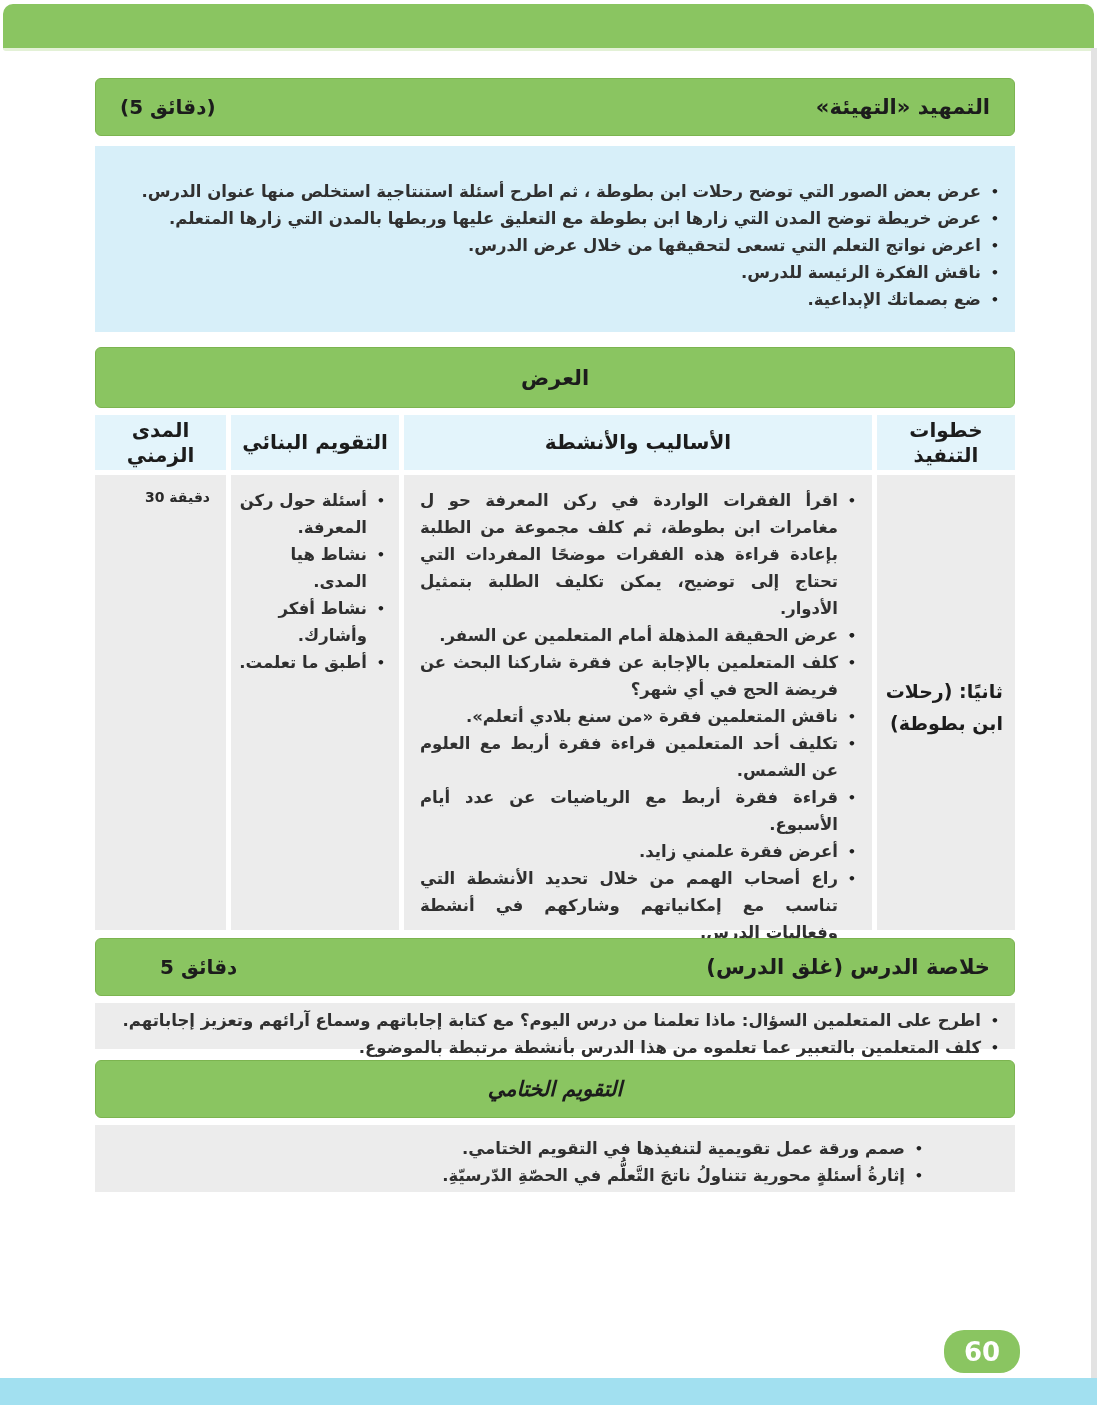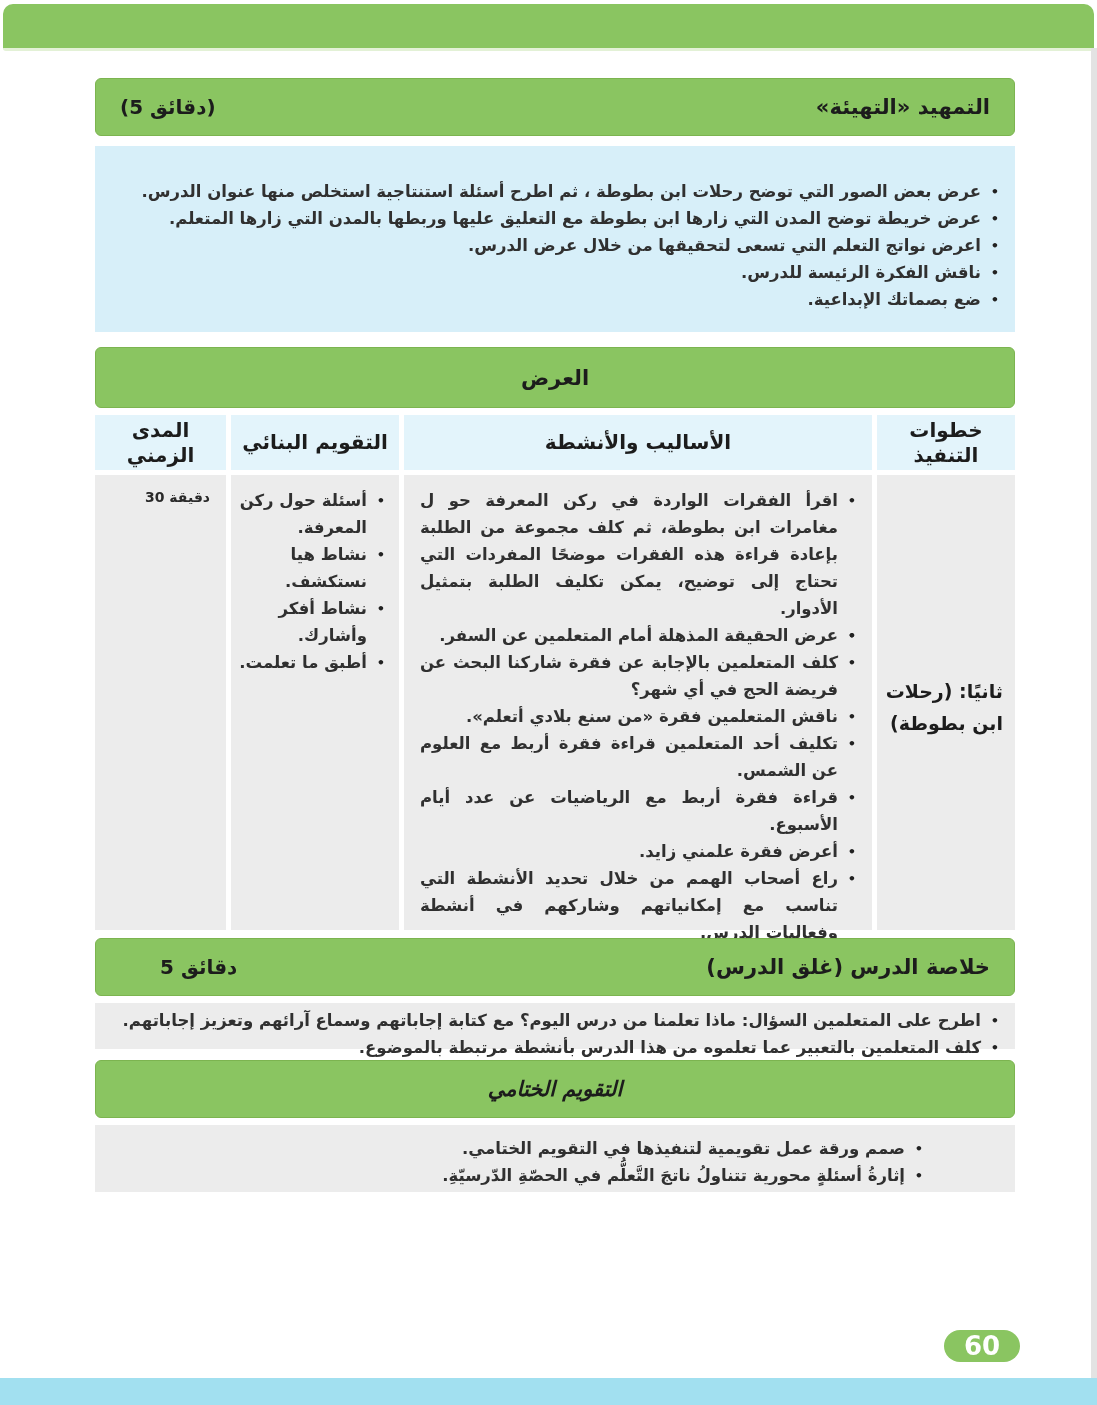--- a/index.html
+++ b/index.html
@@ -43,21 +43,21 @@
   .bcell{background:#ECECEC;box-sizing:border-box;}
   .steps-cell{padding:200px 12px 0 6px;font-weight:bold;font-size:19px;line-height:1.7;color:#1c1c1c;}
   .acts{padding:12px 14px 0 16px;}
   .acts li{text-align:justify;line-height:26px;}
   .acts .blt{line-height:26px;}
   .assess{padding:12px 12px 0 6px;}
   .assess li{line-height:26px;}
   .dur-cell{padding:14px 16px 0 6px;font-size:14px;font-weight:bold;color:#2a2a2a;}
 
   
-  .badge{position:absolute;top:1330px;left:944px;width:76px;height:32px;background:#8AC561;
+  .badge{position:absolute;top:1330px;left:944px;width:76px;height:43px;background:#8AC561;
     border-radius:20px;display:flex;align-items:center;justify-content:center;
     color:#ffffff;font-size:26px;font-weight:bold;}
   .num{direction:ltr;unicode-bidi:embed;text-align:right;}
 </style>
 </head>
 <body>
 
 <div class="page">
 
   <div class="top-bar"></div>
@@ -101,21 +101,21 @@
         <li><span class="blt">•</span><span>تكليف أحد المتعلمين قراءة فقرة أربط مع العلوم عن الشمس.</span></li>
         <li><span class="blt">•</span><span>قراءة فقرة أربط مع الرياضيات عن عدد أيام الأسبوع.</span></li>
         <li><span class="blt">•</span><span>أعرض فقرة علمني زايد.</span></li>
         <li><span class="blt">•</span><span>راع أصحاب الهمم من خلال تحديد الأنشطة التي تناسب مع إمكانياتهم وشاركهم في أنشطة وفعاليات الدرس.</span></li>
       </ul>
     </div>
 
     <div class="bcell assess">
       <ul class="blist">
         <li><span class="blt">•</span><span>أسئلة حول ركن المعرفة.</span></li>
-        <li><span class="blt">•</span><span>نشاط هيا نستكشف.</span></li>
+        <li><span class="blt">•</span><span>نشاط هيا المدى.</span></li>
         <li><span class="blt">•</span><span>نشاط أفكر وأشارك.</span></li>
         <li><span class="blt">•</span><span>أطبق ما تعلمت.</span></li>
       </ul>
     </div>
 
     <div class="bcell dur-cell">
       <span class="num" dir="ltr">30 دقيقة</span>
     </div>
   </div>
 

